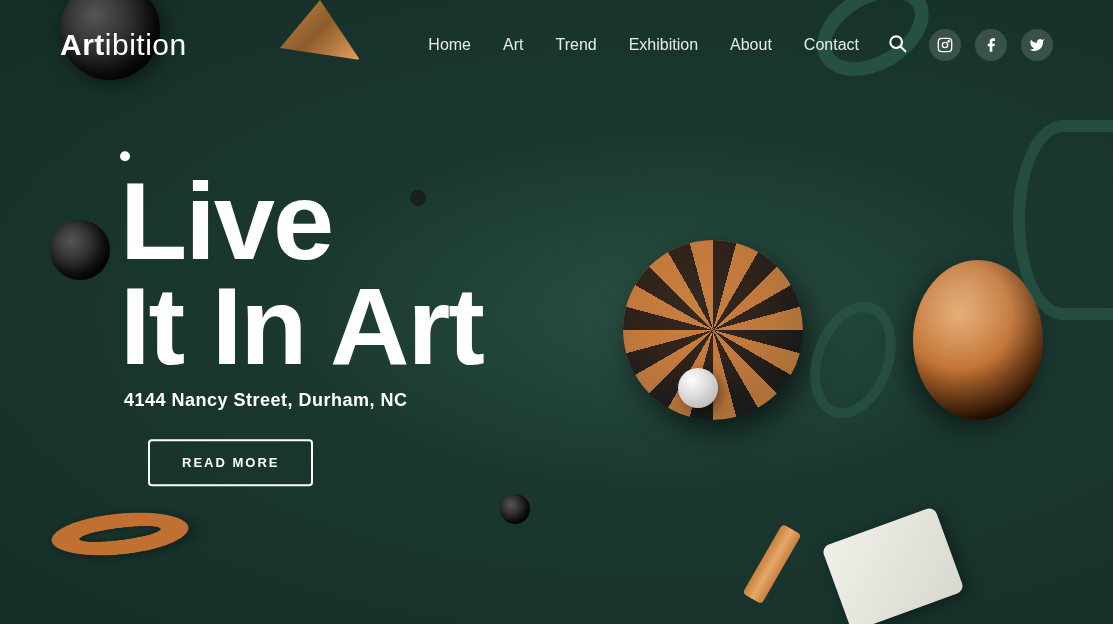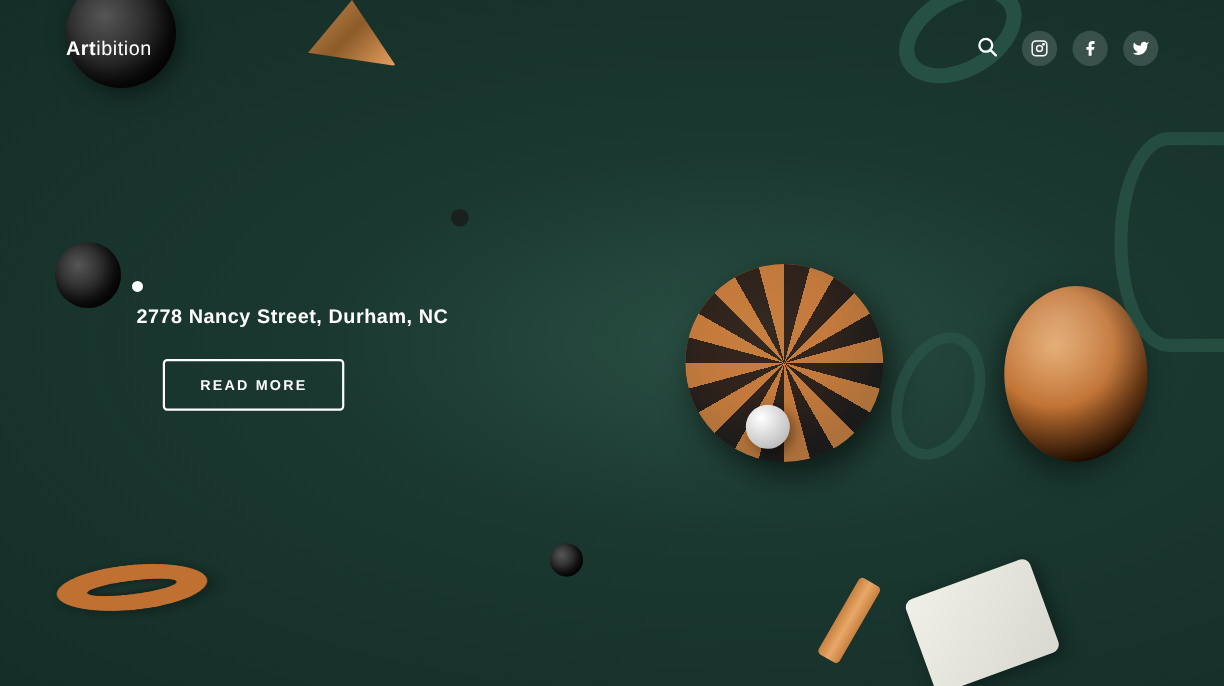--- a/index.html
+++ b/index.html
@@ -27,21 +27,21 @@
       top: 0;
       left: 0;
       right: 0;
       display: flex;
       align-items: center;
       padding: 28px 60px;
       z-index: 10;
     }
 
     .logo {
-      font-size: 18px;
+      font-size: 30px;
       font-weight: bold;
       color: white;
       letter-spacing: 0.5px;
       margin-right: auto;
     }
 
     .logo span {
       font-weight: 300;
     }
 
@@ -365,20 +365,28 @@
     <div class="torus-outer"></div>
   </div>
   <div class="obj-sphere-bottom-mid"></div>
   <div class="obj-cylinder-bottom-right"></div>
   <div class="obj-card-bottom-right"></div>
 
   <nav class="navbar">
     <div class="logo">
       <span style="font-weight:900;">Art</span><span>ibition</span>
     </div>
+    <ul class="nav-links">
+      <li><a href="#">Home</a></li>
+      <li><a href="#">Art</a></li>
+      <li><a href="#">Trend</a></li>
+      <li><a href="#">Exhibition</a></li>
+      <li><a href="#">About</a></li>
+      <li><a href="#">Contact</a></li>
+    </ul>
     <div class="nav-icons">
       <button class="search-icon-btn">
         <svg width="20" height="20" viewBox="0 0 24 24" fill="none" stroke="white" stroke-width="2.5" stroke-linecap="round">
           <circle cx="11" cy="11" r="7"></circle>
           <line x1="16.5" y1="16.5" x2="22" y2="22"></line>
         </svg>
       </button>
       <div class="nav-icon">
         <svg width="16" height="16" viewBox="0 0 24 24" fill="none" stroke="white" stroke-width="2" stroke-linecap="round" stroke-linejoin="round">
           <rect x="2" y="2" width="20" height="20" rx="5" ry="5"></rect>
@@ -394,18 +402,22 @@
       <div class="nav-icon">
         <svg width="16" height="16" viewBox="0 0 24 24" fill="white">
           <path d="M23 3a10.9 10.9 0 0 1-3.14 1.53 4.48 4.48 0 0 0-7.86 3v1A10.66 10.66 0 0 1 3 4s-4 9 5 13a11.64 11.64 0 0 1-7 2c9 5 20 0 20-11.5a4.5 4.5 0 0 0-.08-.83A7.72 7.72 0 0 0 23 3z"></path>
         </svg>
       </div>
     </div>
   </nav>
 
   <div class="hero-content">
     <div class="hero-dot"></div>
-    <div class="hero-address">2778  Nancy Street, Durham, NC</div>
+    <div class="hero-title">
+      <div>Live</div>
+      <div>It In Art</div>
+    </div>
+    <div class="hero-address">4144  Nancy Street, Durham, NC</div>
     <button class="btn-read-more">READ MORE</button>
   </div>
 
 
 </div>
 
 </body></html>

